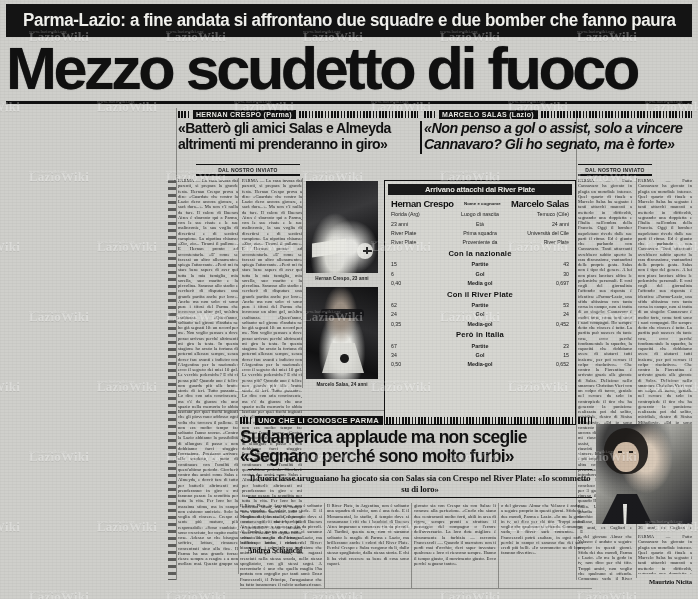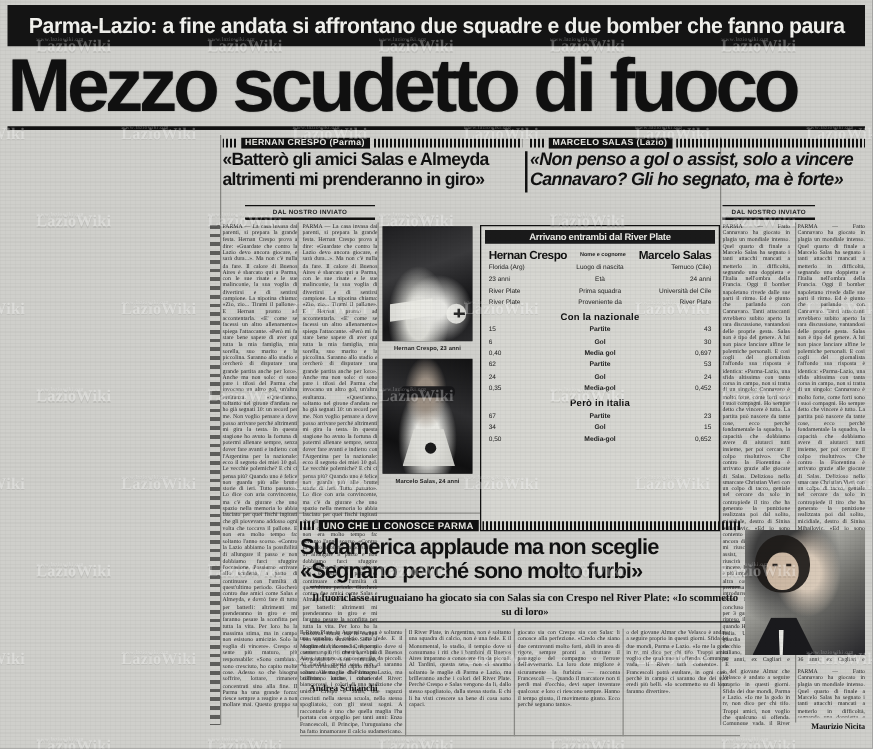--- a/index.html
+++ b/index.html
@@ -388,21 +388,21 @@
         linear-gradient(200deg,#121213 0%,#2e2e30 40%,#101011 75%,#262628 100%);"></div>
     <div style="position:absolute;left:14px;top:22px;width:44px;height:9px;border-radius:4px;background:#141416;opacity:.9;"></div>
     <div style="position:absolute;left:16px;bottom:6px;width:42px;height:30px;background:#dcdcd6;opacity:.9;
                 clip-path:polygon(22% 0,78% 0,100% 100%,0 100%);"></div>
     <div style="position:absolute;left:34px;bottom:16px;width:9px;height:9px;border-radius:50%;background:#1a1a1a;"></div>
   </div>
   <div class="cap" style="left:306px;top:382px;width:72px;">Marcelo Salas, 24 anni</div>
 
   <div class="statbox">
     <div class="stat-title">
-      <span>Arrivano entrambi dal River Plate</span>
+      <span>Arrivano attacchi dal River Plate</span>
     </div>
     <div class="stat-names">
       <div class="nm">Hernan Crespo</div>
       <div class="mid">Nome e cognome</div>
       <div class="nm">Marcelo Salas</div>
     </div>
     <div id="statProfile">
         <div class="srow">
           <div class="a">Florida (Arg)</div>
           <div class="m">Luogo di nascita</div>
@@ -434,20 +434,21 @@
         <div class="srow num">
           <div class="a">6</div>
           <div class="m">Gol</div>
           <div class="b">30</div>
         </div>
         <div class="srow num">
           <div class="a">0,40</div>
           <div class="m">Media gol</div>
           <div class="b">0,697</div>
         </div>
+        <div class="ssub">Con il River Plate</div>
         <div class="srow num">
           <div class="a">62</div>
           <div class="m">Partite</div>
           <div class="b">53</div>
         </div>
         <div class="srow num">
           <div class="a">24</div>
           <div class="m">Gol</div>
           <div class="b">24</div>
         </div>

